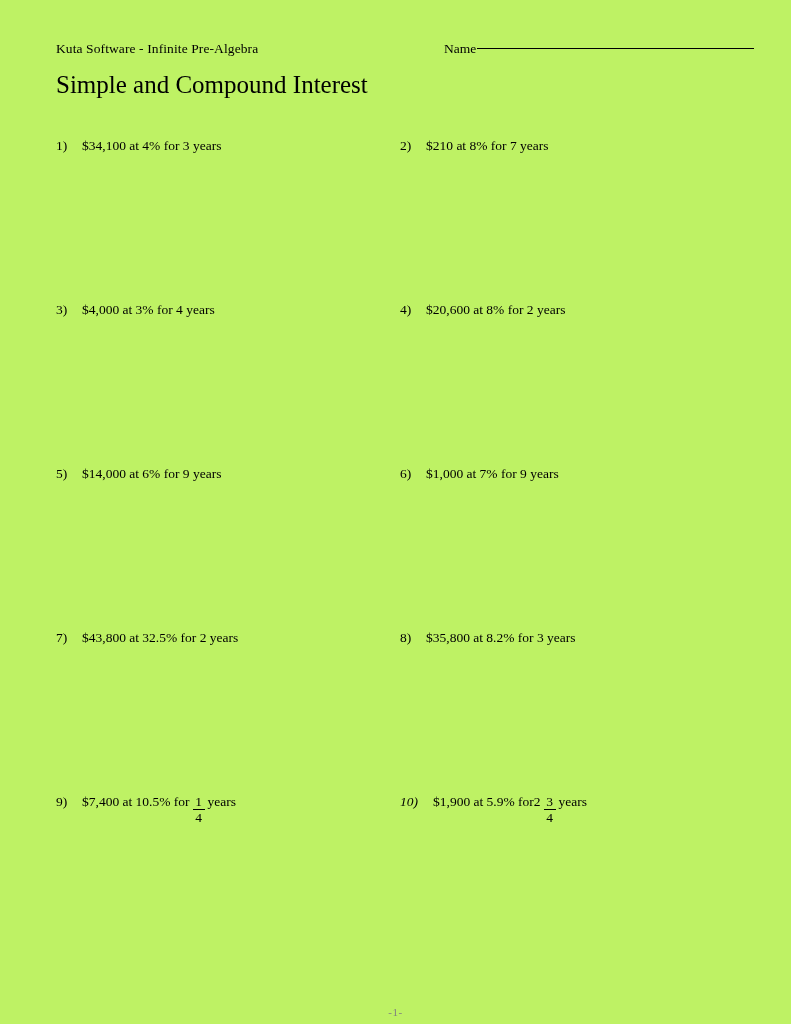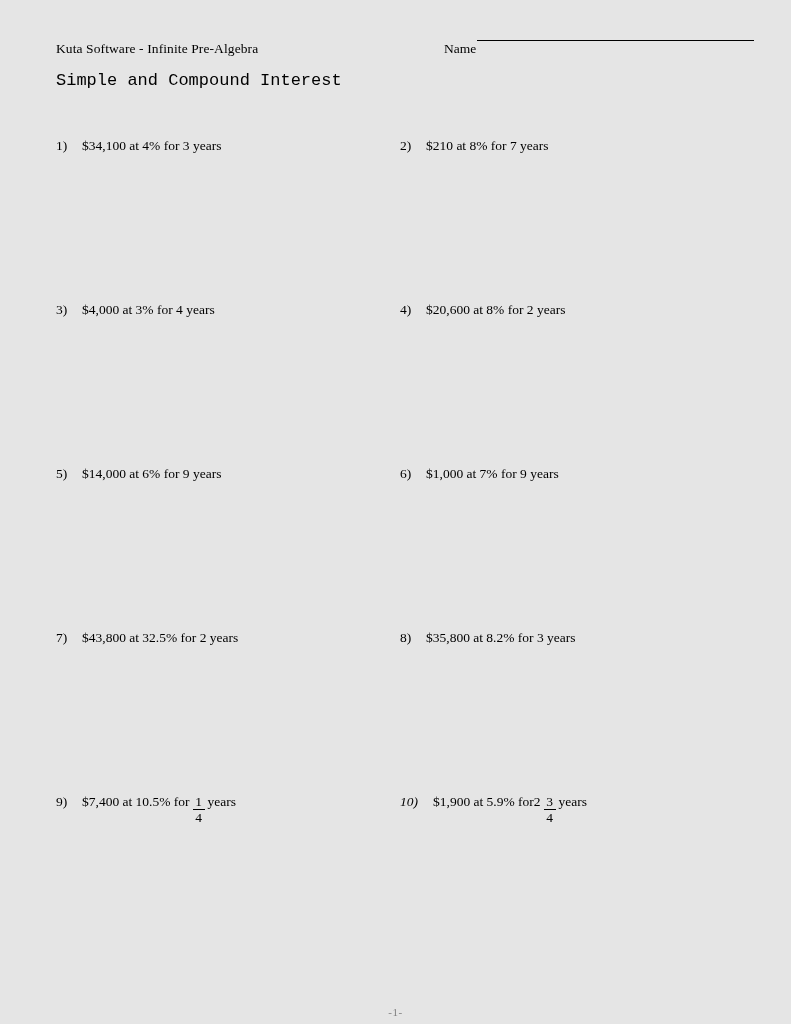--- a/index.html
+++ b/index.html
@@ -8,57 +8,56 @@
     background: #ffffff;
   }
   body {
     font-family: "Liberation Serif", "DejaVu Serif", serif;
     color: #000000;
   }
   .page {
     position: relative;
     width: 791px;
     height: 1024px;
-    background: #e5e5e5;
+    background: #bef264;
     overflow: hidden;
   }
 
   
   .hdr-brand {
     position: absolute;
     left: 56px;
     top: 41px;
     font-size: 13.5px;
     letter-spacing: 0.1px;
     white-space: nowrap;
   }
   .hdr-title {
     position: absolute;
     left: 56px;
     top: 71px;
-    font-size: 17px;
-    white-space: nowrap;
-    font-family: Liberation Mono, monospace;
+    font-size: 25px;
+    white-space: nowrap;
   }
   .hdr-instruction {
     position: absolute;
     left: 56px;
     top: 110px;
     font-size: 13.5px;
     font-weight: bold;
     white-space: nowrap;
   }
 
   .name-row {
     position: absolute;
     left: 444px;
     top: 41px;
     width: 310px;
     display: flex;
-    align-items: flex-start;
+    align-items: center;
     font-size: 13.5px;
     white-space: nowrap;
   }
   .datep-row {
     position: absolute;
     left: 518px;
     top: 78px;
     width: 236px;
     display: flex;
     align-items: baseline;

